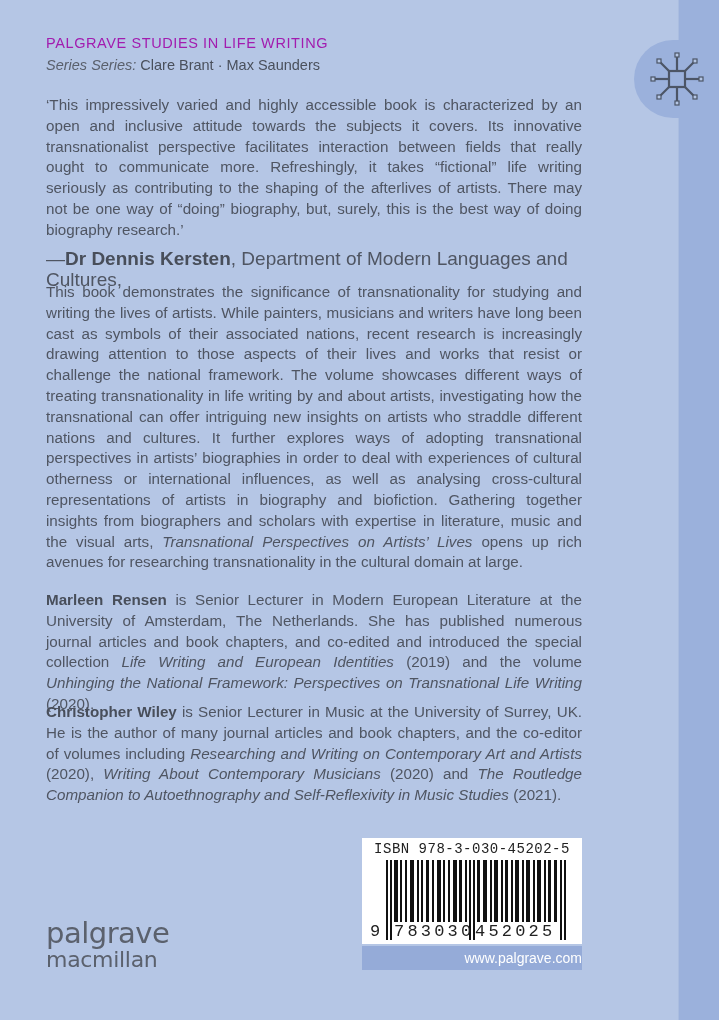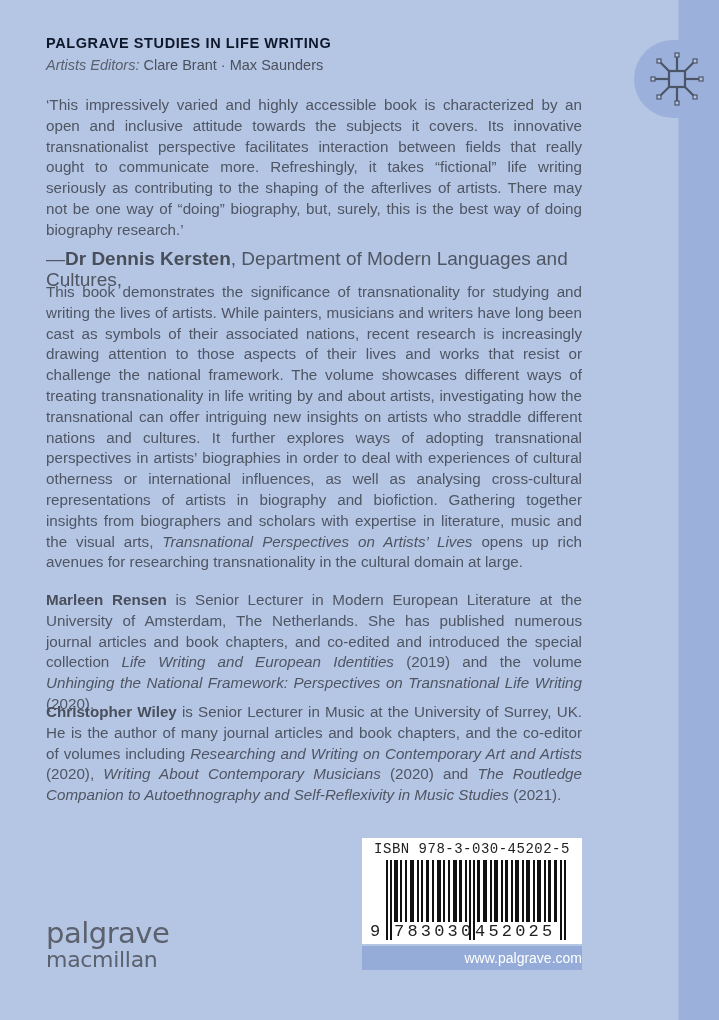--- a/index.html
+++ b/index.html
@@ -13,21 +13,21 @@
     .cover { position: absolute; left: 0; top: 0; width: 678px; height: 1020px; background: #b5c6e5; }
     .spine { position: absolute; left: 678px; top: 0; width: 41px; height: 1020px; background: #9bb1dc; border-left: 1px solid #aabde0; }
     .series-tab {
       position: absolute; left: 634px; top: 40px; width: 85px; height: 78px;
       background: #9bb1dc; border-radius: 40px 0 0 40px;
     }
     .series-tab svg { position: absolute; left: 16px; top: 11px; }
     .content { position: absolute; left: 46px; top: 0; width: 536px; }
     .series-title {
       position: absolute; top: 35px; left: 0;
-      font-weight: bold; font-size: 14.5px; letter-spacing: 0.6px; color: #0f172a;
+      font-weight: normal; font-size: 14.5px; letter-spacing: 0.6px; color: #a21caf;
     }
     .series-editors { position: absolute; top: 57px; left: 0; font-size: 14.5px; color: #4a505c; }
     .series-editors .lbl { font-style: italic; color: #5a606c; }
     .text {
       font-size: 15.2px; line-height: 20.8px; text-align: justify;
       color: #4f5562;
     }
     .quote { position: absolute; top: 95px; left: 0; width: 536px; }
     .attrib { position: absolute; top: 220px; left: 0; width: 560px; font-size: 19px; line-height: 20.8px; color: #4f5562; margin-top: 29px; }
     .attrib .name { font-weight: bold; color: #484e5a; }
@@ -91,21 +91,21 @@
       <rect x="43" y="8" width="4" height="4"></rect>
       <rect x="7" y="44" width="4" height="4"></rect>
       <rect x="43" y="44" width="4" height="4"></rect>
     </g>
   </svg>
 </div>
 
 <div class="content">
   <div class="series-title">PALGRAVE STUDIES IN LIFE WRITING</div>
   <div class="series-editors">
-    <span class="lbl">Artists Editors:</span>
+    <span class="lbl">Series Series:</span>
     <span>Clare Brant · Max Saunders</span>
   </div>
 
   <div class="quote text">‘This impressively varied and highly accessible book is characterized by an open and inclusive attitude towards the subjects it covers. Its innovative transnationalist perspective facilitates interaction between fields that really ought to communicate more. Refreshingly, it takes “fictional” life writing seriously as contributing to the shaping of the afterlives of artists. There may not be one way of “doing” biography, but, surely, this is the best way of doing biography research.’</div>
   <div class="attrib">
     <span>—</span><span class="name">Dr Dennis Kersten</span><span>, Department of Modern Languages and Cultures,</span>
   </div>
 
   <div class="desc text">
     <span>This book demonstrates the significance of transnationality for studying and writing the lives of artists. While painters, musicians and writers have long been cast as symbols of their associated nations, recent research is increasingly drawing attention to those aspects of their lives and works that resist or challenge the national framework. The volume showcases different ways of treating transnationality in life writing by and about artists, investigating how the transnational can offer intriguing new insights on artists who straddle different nations and cultures. It further explores ways of adopting transnational perspectives in artists’ biographies in order to deal with experiences of cultural otherness or international influences, as well as analysing cross-cultural representations of artists in biography and biofiction. Gathering together insights from biographers and scholars with expertise in literature, music and the visual arts, </span><i>Transnational Perspectives on Artists’ Lives</i><span> opens up rich avenues for researching transnationality in the cultural domain at large.</span>

